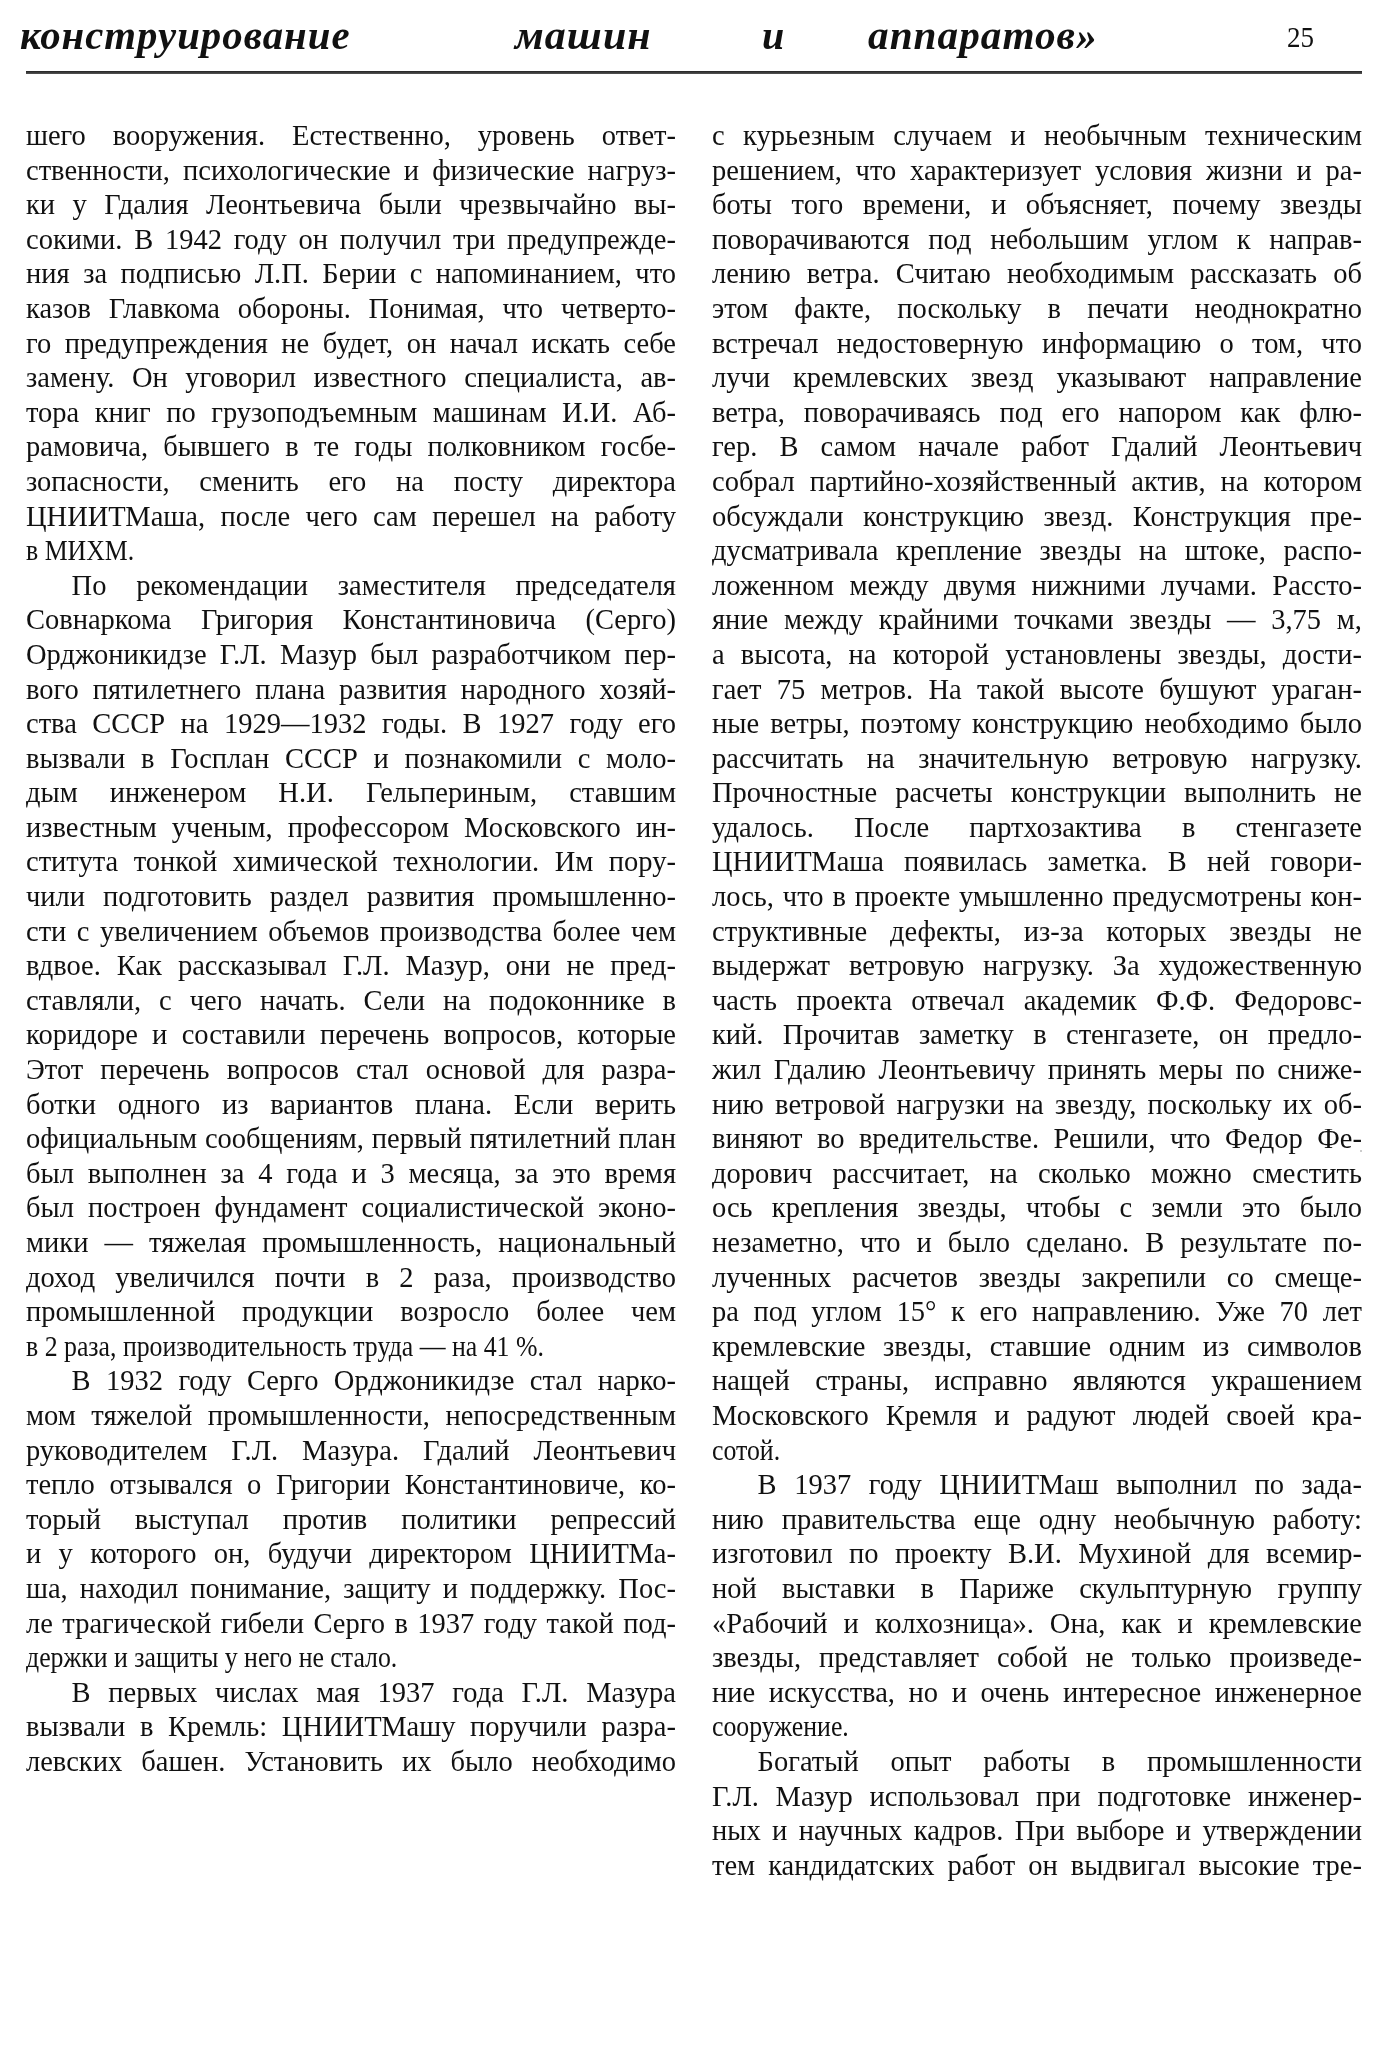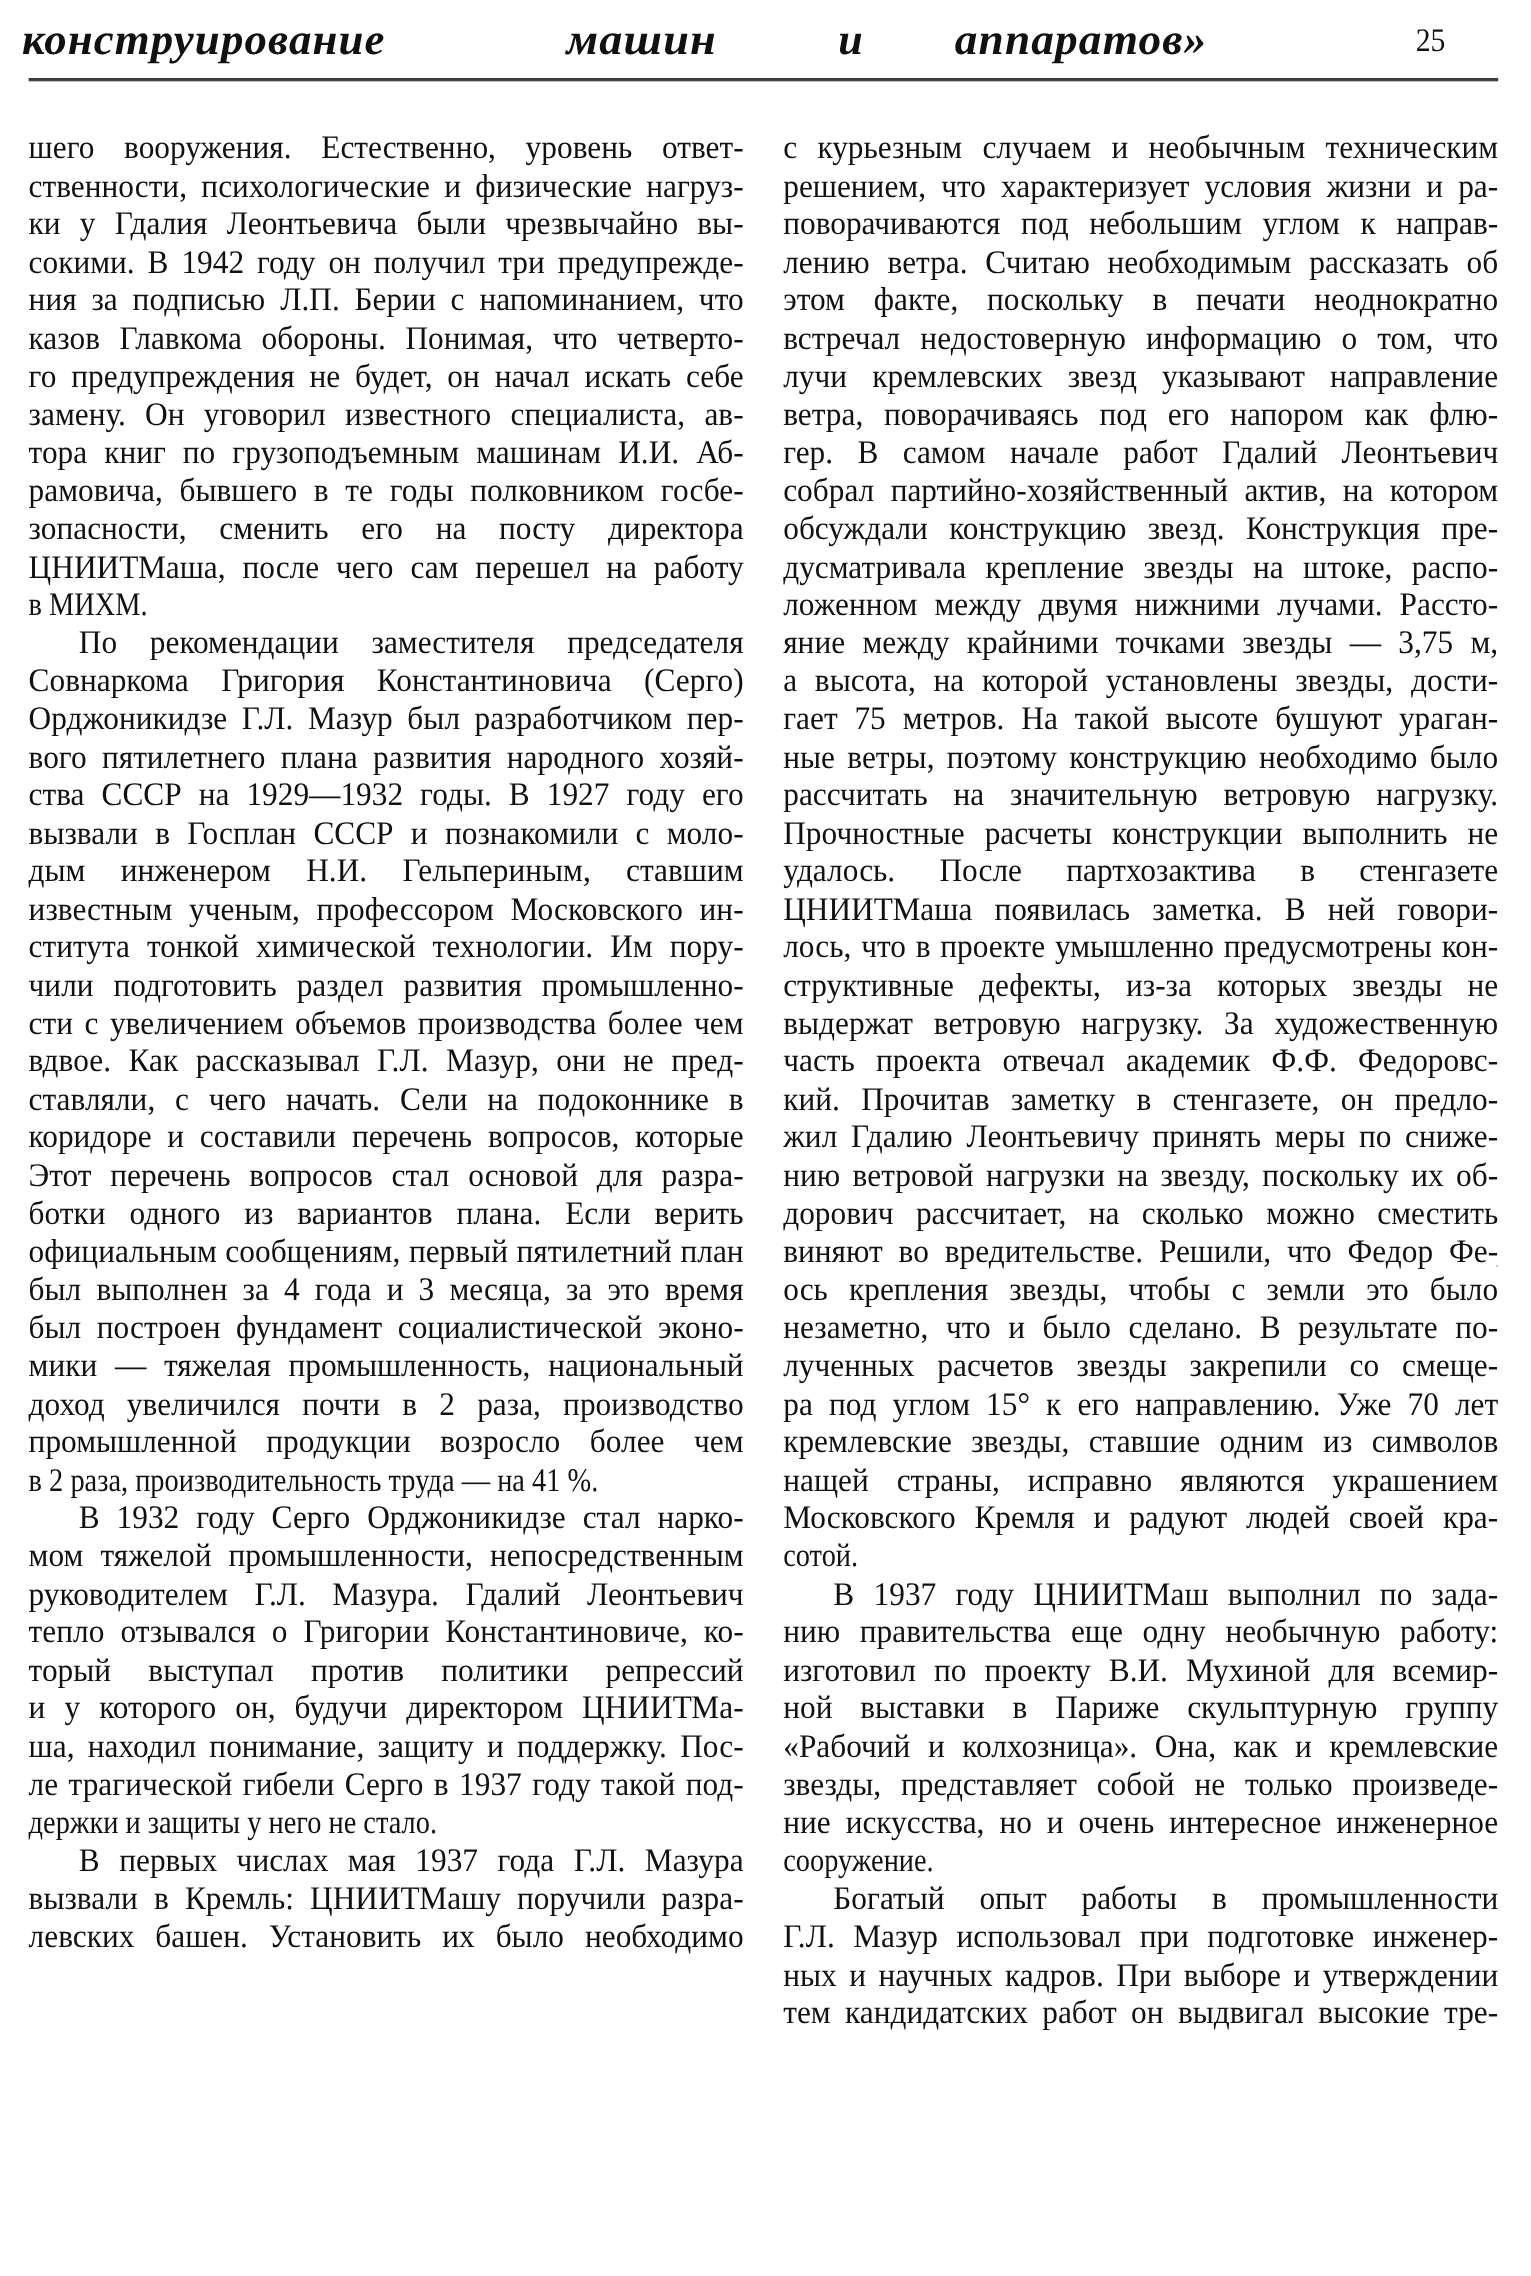--- a/index.html
+++ b/index.html
@@ -101,20 +101,21 @@
       <div class="line"><span class="line-inner" style="width: 684.211px; text-align: justify; text-align-last: justify; transform: scaleX(0.95);">ша, находил понимание, защиту и поддержку. Пос-</span></div>
       <div class="line"><span class="line-inner" style="width: 684.211px; text-align: justify; text-align-last: justify; transform: scaleX(0.95);">ле трагической гибели Серго в 1937 году такой под-</span></div>
       <div class="line last"><span class="line-inner" style="width: 755.814px; text-align: justify; text-align-last: left; transform: scaleX(0.86);">держки и защиты у него не стало.</span></div>
       <div class="line indent"><span class="line-inner" style="width: 684.211px; text-align: justify; text-align-last: justify; transform: scaleX(0.95);">В первых числах мая 1937 года Г.Л. Мазура</span></div>
       <div class="line"><span class="line-inner" style="width: 684.211px; text-align: justify; text-align-last: justify; transform: scaleX(0.95);">вызвали в Кремль: ЦНИИТМашу поручили разра-</span></div>
       <div class="line"><span class="line-inner" style="width: 684.211px; text-align: justify; text-align-last: justify; transform: scaleX(0.95);">левских башен. Установить их было необходимо</span></div>
     </section>
   <section class="column col-right" id="col-1">
       <div class="line"><span class="line-inner" style="width: 684.211px; text-align: justify; text-align-last: justify; transform: scaleX(0.95);">с курьезным случаем и необычным техническим</span></div>
       <div class="line"><span class="line-inner" style="width: 684.211px; text-align: justify; text-align-last: justify; transform: scaleX(0.95);">решением, что характеризует условия жизни и ра-</span></div>
+      <div class="line"><span class="line-inner" style="width: 684.211px; text-align: justify; text-align-last: justify; transform: scaleX(0.95);">боты того времени, и объясняет, почему звезды</span></div>
       <div class="line"><span class="line-inner" style="width: 684.211px; text-align: justify; text-align-last: justify; transform: scaleX(0.95);">поворачиваются под небольшим углом к направ-</span></div>
       <div class="line"><span class="line-inner" style="width: 684.211px; text-align: justify; text-align-last: justify; transform: scaleX(0.95);">лению ветра. Считаю необходимым рассказать об</span></div>
       <div class="line"><span class="line-inner" style="width: 684.211px; text-align: justify; text-align-last: justify; transform: scaleX(0.95);">этом факте, поскольку в печати неоднократно</span></div>
       <div class="line"><span class="line-inner" style="width: 684.211px; text-align: justify; text-align-last: justify; transform: scaleX(0.95);">встречал недостоверную информацию о том, что</span></div>
       <div class="line"><span class="line-inner" style="width: 684.211px; text-align: justify; text-align-last: justify; transform: scaleX(0.95);">лучи кремлевских звезд указывают направление</span></div>
       <div class="line"><span class="line-inner" style="width: 684.211px; text-align: justify; text-align-last: justify; transform: scaleX(0.95);">ветра, поворачиваясь под его напором как флю-</span></div>
       <div class="line"><span class="line-inner" style="width: 684.211px; text-align: justify; text-align-last: justify; transform: scaleX(0.95);">гер. В самом начале работ Гдалий Леонтьевич</span></div>
       <div class="line"><span class="line-inner" style="width: 684.211px; text-align: justify; text-align-last: justify; transform: scaleX(0.95);">собрал партийно-хозяйственный актив, на котором</span></div>
       <div class="line"><span class="line-inner" style="width: 684.211px; text-align: justify; text-align-last: justify; transform: scaleX(0.95);">обсуждали конструкцию звезд. Конструкция пре-</span></div>
       <div class="line"><span class="line-inner" style="width: 684.211px; text-align: justify; text-align-last: justify; transform: scaleX(0.95);">дусматривала крепление звезды на штоке, распо-</span></div>
@@ -127,22 +128,22 @@
       <div class="line"><span class="line-inner" style="width: 684.211px; text-align: justify; text-align-last: justify; transform: scaleX(0.95);">Прочностные расчеты конструкции выполнить не</span></div>
       <div class="line"><span class="line-inner" style="width: 684.211px; text-align: justify; text-align-last: justify; transform: scaleX(0.95);">удалось. После партхозактива в стенгазете</span></div>
       <div class="line"><span class="line-inner" style="width: 684.211px; text-align: justify; text-align-last: justify; transform: scaleX(0.95);">ЦНИИТМаша появилась заметка. В ней говори-</span></div>
       <div class="line"><span class="line-inner" style="width: 684.211px; text-align: justify; text-align-last: justify; transform: scaleX(0.95);">лось, что в проекте умышленно предусмотрены кон-</span></div>
       <div class="line"><span class="line-inner" style="width: 684.211px; text-align: justify; text-align-last: justify; transform: scaleX(0.95);">структивные дефекты, из-за которых звезды не</span></div>
       <div class="line"><span class="line-inner" style="width: 684.211px; text-align: justify; text-align-last: justify; transform: scaleX(0.95);">выдержат ветровую нагрузку. За художественную</span></div>
       <div class="line"><span class="line-inner" style="width: 684.211px; text-align: justify; text-align-last: justify; transform: scaleX(0.95);">часть проекта отвечал академик Ф.Ф. Федоровс-</span></div>
       <div class="line"><span class="line-inner" style="width: 684.211px; text-align: justify; text-align-last: justify; transform: scaleX(0.95);">кий. Прочитав заметку в стенгазете, он предло-</span></div>
       <div class="line"><span class="line-inner" style="width: 684.211px; text-align: justify; text-align-last: justify; transform: scaleX(0.95);">жил Гдалию Леонтьевичу принять меры по сниже-</span></div>
       <div class="line"><span class="line-inner" style="width: 684.211px; text-align: justify; text-align-last: justify; transform: scaleX(0.95);">нию ветровой нагрузки на звезду, поскольку их об-</span></div>
+      <div class="line"><span class="line-inner" style="width: 684.211px; text-align: justify; text-align-last: justify; transform: scaleX(0.95);">виняют во вредительстве. Решили, что Федор Фе-</span></div>
       <div class="line"><span class="line-inner" style="width: 684.211px; text-align: justify; text-align-last: justify; transform: scaleX(0.95);">дорович рассчитает, на сколько можно сместить</span></div>
-      <div class="line"><span class="line-inner" style="width: 684.211px; text-align: justify; text-align-last: justify; transform: scaleX(0.95);">виняют во вредительстве. Решили, что Федор Фе-</span></div>
       <div class="line"><span class="line-inner" style="width: 684.211px; text-align: justify; text-align-last: justify; transform: scaleX(0.95);">ось крепления звезды, чтобы с земли это было</span></div>
       <div class="line"><span class="line-inner" style="width: 684.211px; text-align: justify; text-align-last: justify; transform: scaleX(0.95);">незаметно, что и было сделано. В результате по-</span></div>
       <div class="line"><span class="line-inner" style="width: 684.211px; text-align: justify; text-align-last: justify; transform: scaleX(0.95);">лученных расчетов звезды закрепили со смеще-</span></div>
       <div class="line"><span class="line-inner" style="width: 684.211px; text-align: justify; text-align-last: justify; transform: scaleX(0.95);">ра под углом 15° к его направлению. Уже 70 лет</span></div>
       <div class="line"><span class="line-inner" style="width: 684.211px; text-align: justify; text-align-last: justify; transform: scaleX(0.95);">кремлевские звезды, ставшие одним из символов</span></div>
       <div class="line"><span class="line-inner" style="width: 684.211px; text-align: justify; text-align-last: justify; transform: scaleX(0.95);">нащей страны, исправно являются украшением</span></div>
       <div class="line"><span class="line-inner" style="width: 684.211px; text-align: justify; text-align-last: justify; transform: scaleX(0.95);">Московского Кремля и радуют людей своей кра-</span></div>
       <div class="line last"><span class="line-inner" style="width: 755.814px; text-align: justify; text-align-last: left; transform: scaleX(0.86);">сотой.</span></div>
       <div class="line indent"><span class="line-inner" style="width: 684.211px; text-align: justify; text-align-last: justify; transform: scaleX(0.95);">В 1937 году ЦНИИТМаш выполнил по зада-</span></div>
       <div class="line"><span class="line-inner" style="width: 684.211px; text-align: justify; text-align-last: justify; transform: scaleX(0.95);">нию правительства еще одну необычную работу:</span></div>

